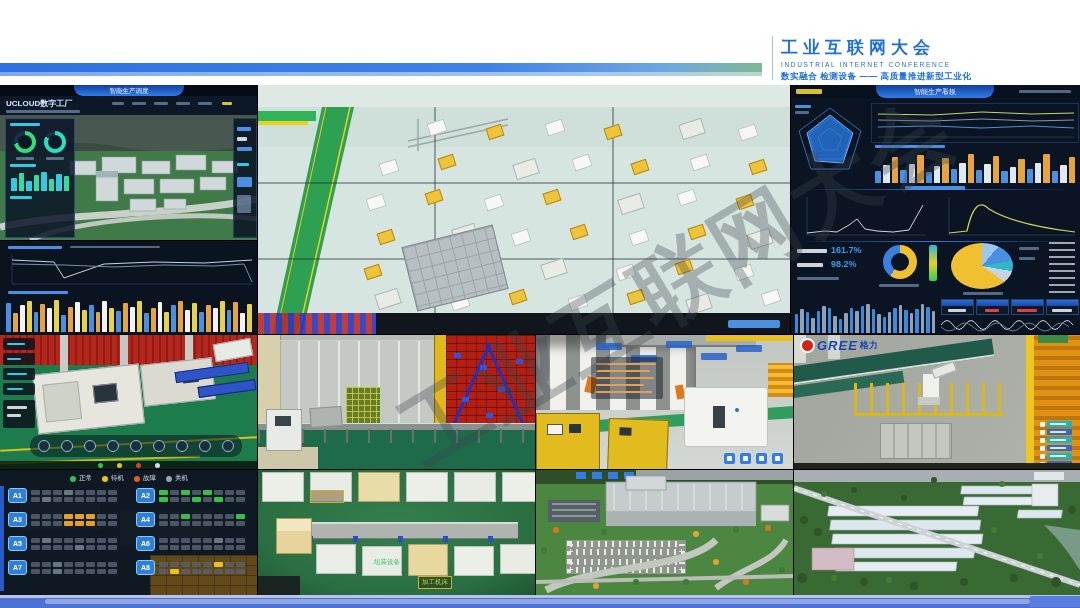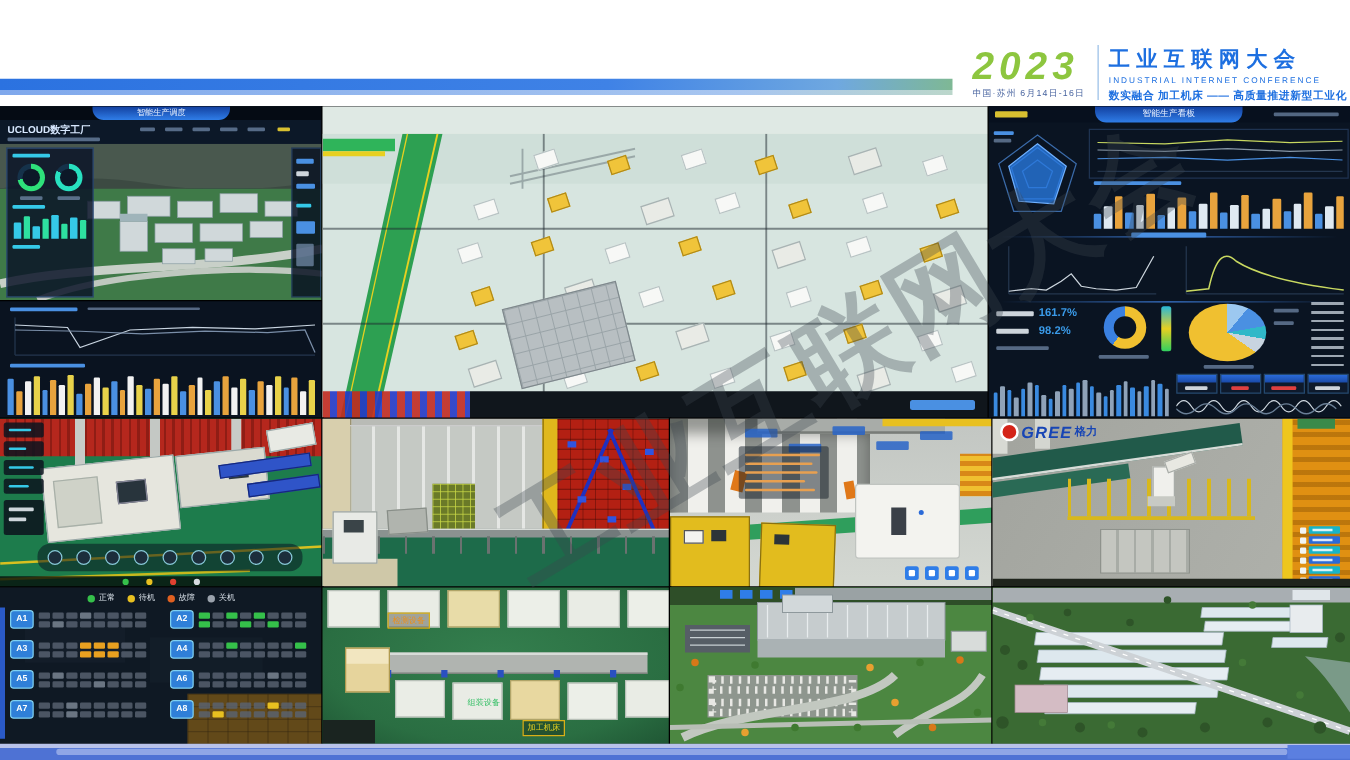--- a/index.html
+++ b/index.html
@@ -67,29 +67,25 @@
 </style>
 </head>
 <body>
 
 <div class="slide">
 
   <div class="abs" style="left:0;top:0;width:1080px;height:85px;background:#fff;">
     <div class="title-bar"></div>
     <div class="title-bar2"></div>
     <div class="conf">
-      <div>
-        <div class="conf-year">2023</div>
-        <div class="conf-venue">中国·苏州  6月14日-16日</div>
-      </div>
       <div class="conf-div"></div>
       <div>
         <div class="conf-cn">工业互联网大会</div>
         <div class="conf-en">INDUSTRIAL INTERNET CONFERENCE</div>
-        <div class="conf-tag">数实融合  加工机床 —— 高质量推进新型工业化</div>
+        <div class="conf-tag">数实融合  检测设备 —— 高质量推进新型工业化</div>
       </div>
     </div>
   </div>
 
   <div class="collage">
 
     <div class="panel" style="left:0;top:0;width:258px;height:250px;background:#0c1828;">
       <div class="abs" style="left:0;top:0;width:258px;height:11px;background:#050b14;"></div>
       <div class="pill" style="left:74px;top:0;width:110px;height:11px;font-size:6.5px;line-height:11px;">智能生产调度</div>
       <div class="abs" style="left:6px;top:13px;font-size:8px;font-weight:700;color:#d8e8ff;">UCLOUD数字工厂</div>

